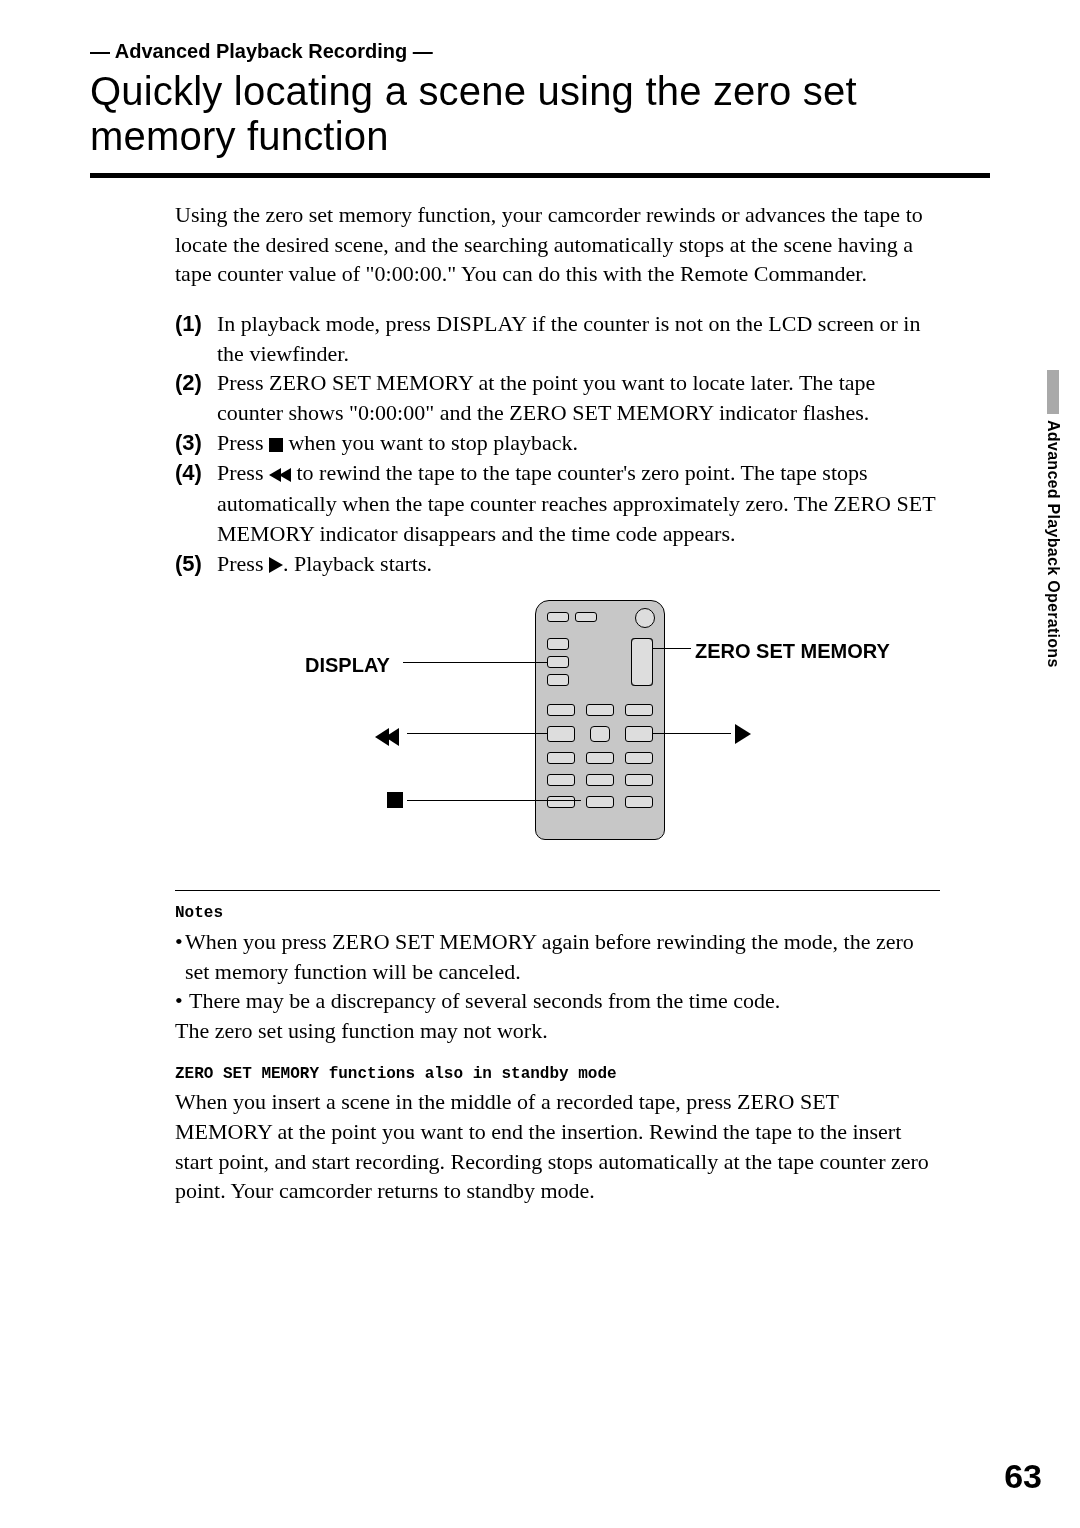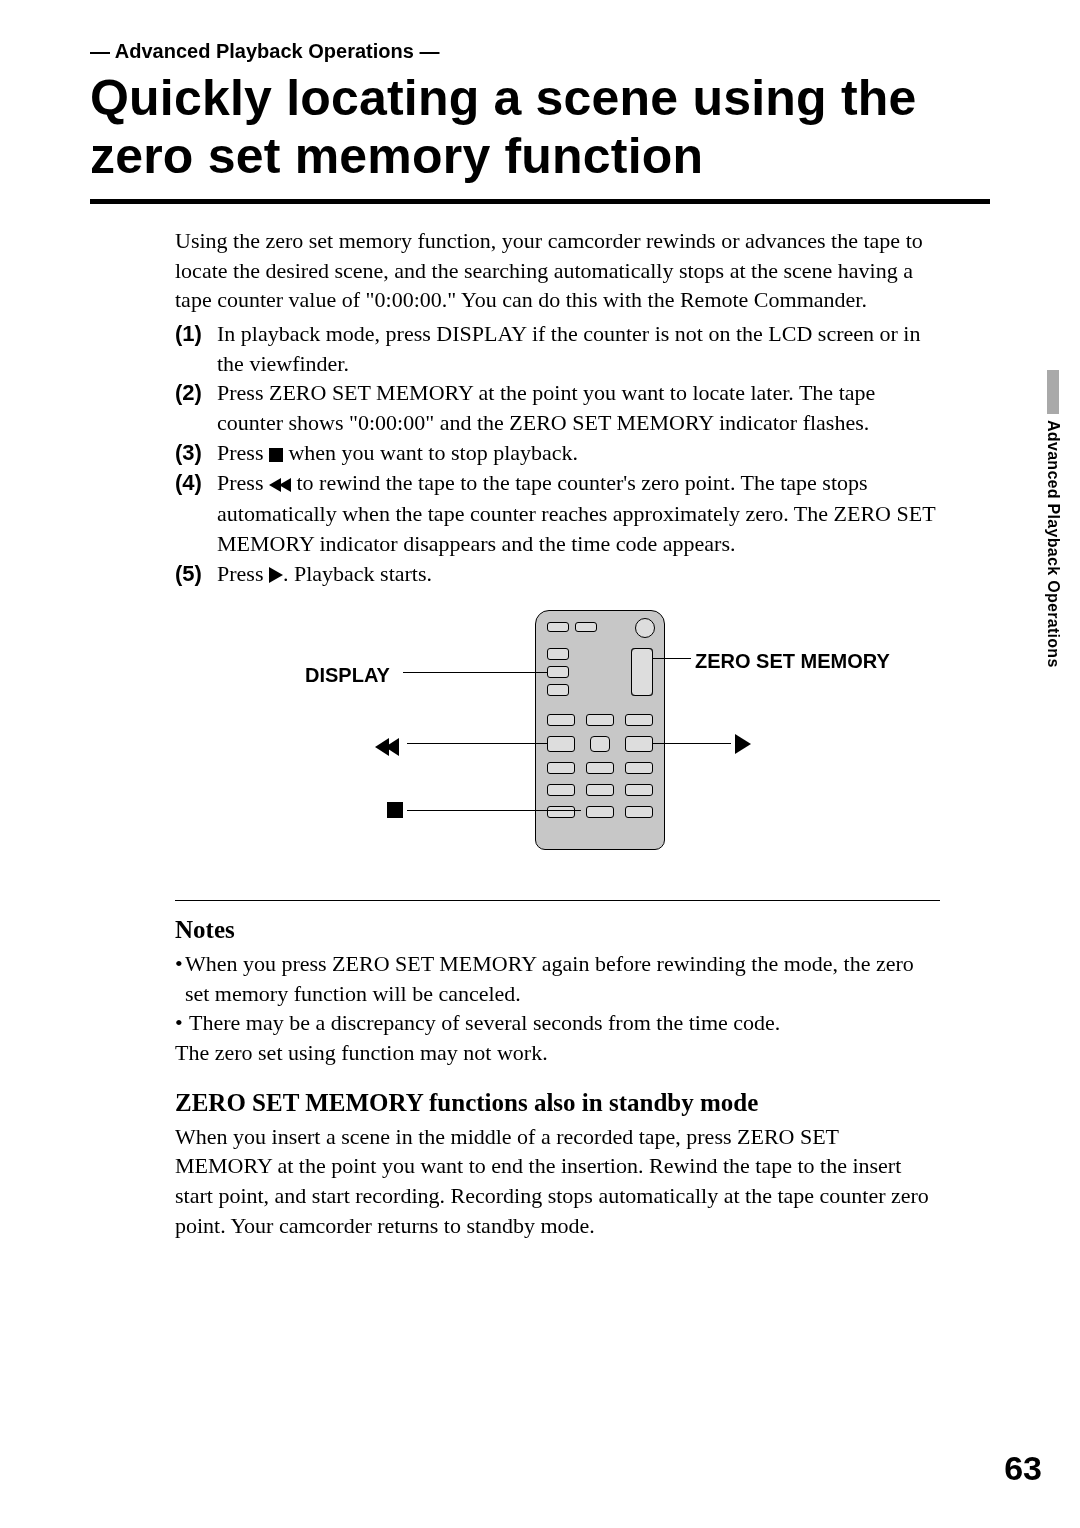--- a/index.html
+++ b/index.html
@@ -1,22 +1,22 @@
 <!DOCTYPE html>
 <html><head>
 <meta charset="utf-8">
 <style>
   * { box-sizing: border-box; margin: 0; padding: 0; }
   html, body { width: 1080px; height: 1528px; background: #fff; font-family: "Times New Roman", Times, serif; color: #000; }
   .page { position: relative; width: 1080px; height: 1528px; padding: 40px 90px 40px 90px; }
   .section-tag { font-family: Arial, Helvetica, sans-serif; font-weight: bold; font-size: 20px; margin-bottom: 6px; }
-  .title { font-family: Arial, Helvetica, sans-serif; font-weight: bold; font-size: 50px; letter-spacing: 0.2px; padding-bottom: 10px; }
+  .title { font-family: Arial, Helvetica, sans-serif; font-weight: normal; font-size: 40px; letter-spacing: 0.2px; padding-bottom: 10px; }
   .thick-rule { height: 5px; background: #000; margin-top: 4px; margin-bottom: 22px; }
   .body-block { padding-left: 85px; padding-right: 50px; font-size: 22px; line-height: 1.35; }
-  .intro { margin-bottom: 4px; }
+  .intro { margin-bottom: 20px; }
   .steps { margin-top: 2px; }
   .step { display: flex; }
   .step-num { font-family: Arial, Helvetica, sans-serif; font-weight: bold; min-width: 42px; }
   .step-text { flex: 1; }
   .inline-icon { display: inline-block; vertical-align: -2px; }
   .inline-icon.stop { width: 14px; height: 14px; background:#000; }
   .inline-icon.play { width: 0; height: 0; border-left: 14px solid #000; border-top: 8px solid transparent; border-bottom: 8px solid transparent; }
   .inline-icon.rew { white-space: nowrap; letter-spacing: -6px; }
   .inline-icon.rew::before { content:""; display:inline-block; width:0;height:0;border-right:12px solid #000;border-top:7px solid transparent;border-bottom:7px solid transparent; }
   .inline-icon.rew::after  { content:""; display:inline-block; width:0;height:0;border-right:12px solid #000;border-top:7px solid transparent;border-bottom:7px solid transparent; margin-left:-2px;}
@@ -40,36 +40,36 @@
   .leader { position:absolute; background:#000; height:1px; }
   
   .lbl { position:absolute; font-family: Arial, Helvetica, sans-serif; font-weight:bold; font-size:20px; white-space:nowrap; }
   .arr-rew { position:absolute; }
   .arr-rew span{ display:inline-block; width:0;height:0;border-right:14px solid #000;border-top:9px solid transparent;border-bottom:9px solid transparent; margin-right:-4px;}
   .arr-play { position:absolute; width:0;height:0;border-left:16px solid #000;border-top:10px solid transparent;border-bottom:10px solid transparent;}
   .arr-stop { position:absolute; width:16px;height:16px;background:#000;}
   
   .thin-rule { height:1px; background:#000; margin: 0 0 12px 0; }
   .notes-block { padding-left:85px; padding-right:50px; font-size:22px; line-height:1.35; }
-  .sub-head { font-family: Liberation Serif, serif; font-weight:bold; font-size:25px; margin-top:18px; margin-bottom:2px; }
+  .sub-head { font-family: Liberation Mono, monospace; font-weight:bold; font-size:16px; margin-top:18px; margin-bottom:2px; }
   .bullets { }
   .bullet { display:flex; }
   .bullet .dot { width:14px; }
   
   .side-tab { position:absolute; right:18px; top:370px; display:flex; flex-direction:column; align-items:center; }
   .side-tab .stub { width:12px; height:44px; background:#a9a9a9; margin-bottom:6px;}
   .side-tab-text { writing-mode: vertical-rl; font-family: Arial, Helvetica, sans-serif; font-weight:bold; font-size:16px; letter-spacing:0.3px;}
   
-  .page-num { position:absolute; right:38px; bottom:40px; font-family: Arial, Helvetica, sans-serif; font-weight:bold; font-size:34px;}
+  .page-num { position:absolute; right:38px; bottom:32px; font-family: Arial, Helvetica, sans-serif; font-weight:bold; font-size:34px;}
 </style>
 </head>
 <body>
 
 <div class="page">
-  <div class="section-tag">— Advanced Playback Operations —</div>
+  <div class="section-tag">— Advanced Playback Recording —</div>
   <div class="title">Quickly locating a scene using the zero set memory function</div>
   <div class="thick-rule"></div>
 
   <div class="body-block">
     <div class="intro">Using the zero set memory function, your camcorder rewinds or advances the tape to locate the desired scene, and the searching automatically stops at the scene having a tape counter value of "0:00:00." You can do this with the Remote Commander.</div>
 
     <div class="steps">
       <div class="step">
         <div class="step-num">(1)</div>
         <div class="step-text"><span>In playback mode, press DISPLAY if the counter is not on the LCD screen or in the viewfinder.</span></div>

